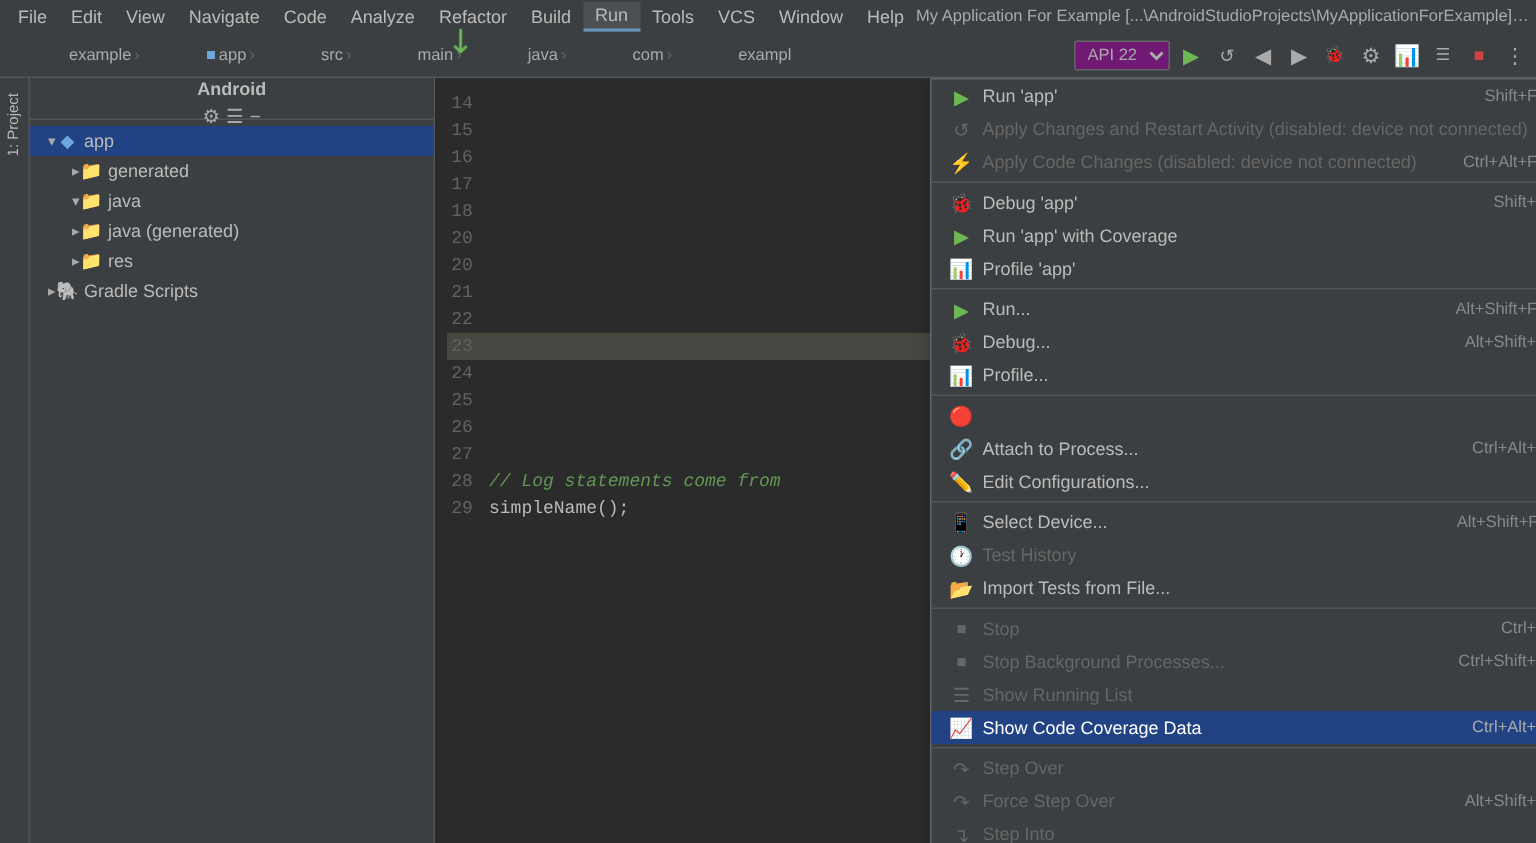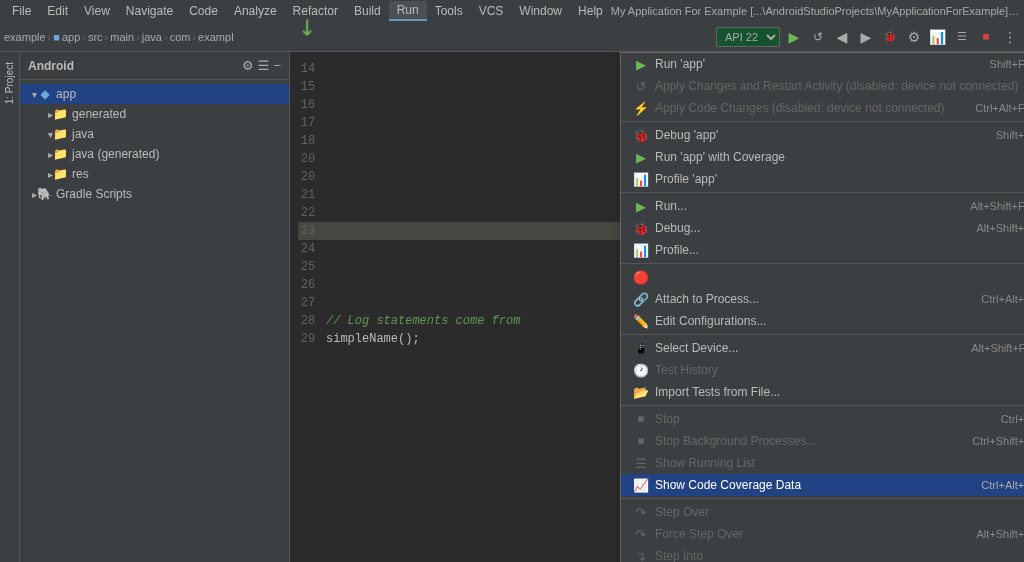--- a/index.html
+++ b/index.html
@@ -52,41 +52,42 @@
       display: flex;
       align-items: center;
       color: #aaaaaa;
       font-size: 11px;
       gap: 2px;
     }
     .breadcrumb-item {
       display: flex;
       align-items: flex-end;
       gap: 2px;
+      margin-left: 42px;
     }
     .breadcrumb-sep { color: #666; }
     .toolbar-icons {
       display: flex;
       align-items: center;
       margin-left: auto;
       gap: 4px;
     }
     .toolbar-icon {
       width: 20px;
       height: 20px;
       display: flex;
       align-items: center;
       justify-content: center;
       color: #aaaaaa;
       font-size: 14px;
       cursor: pointer;
       border-radius: 2px;
     }
     .api-selector {
-      background: #14532d;
+      background: #701a75;
       border: 1px solid #666;
       color: #aaaaaa;
       font-size: 11px;
       padding: 2px 4px;
       border-radius: 2px;
       cursor: pointer;
     }
 
     
     .main-layout {
@@ -103,20 +104,21 @@
       border-right: 1px solid #555;
     }
     .panel-header {
       display: flex;
       align-items: center;
       background: #3c3f41;
       height: 28px;
       padding: 0 8px;
       border-bottom: 1px solid #555;
       gap: 4px;
+      flex-direction: column;
     }
     .panel-title {
       color: #bbbbbb;
       font-size: 12px;
       font-weight: bold;
       flex: 1;
     }
     .panel-header-icons {
       display: flex;
       gap: 4px;

